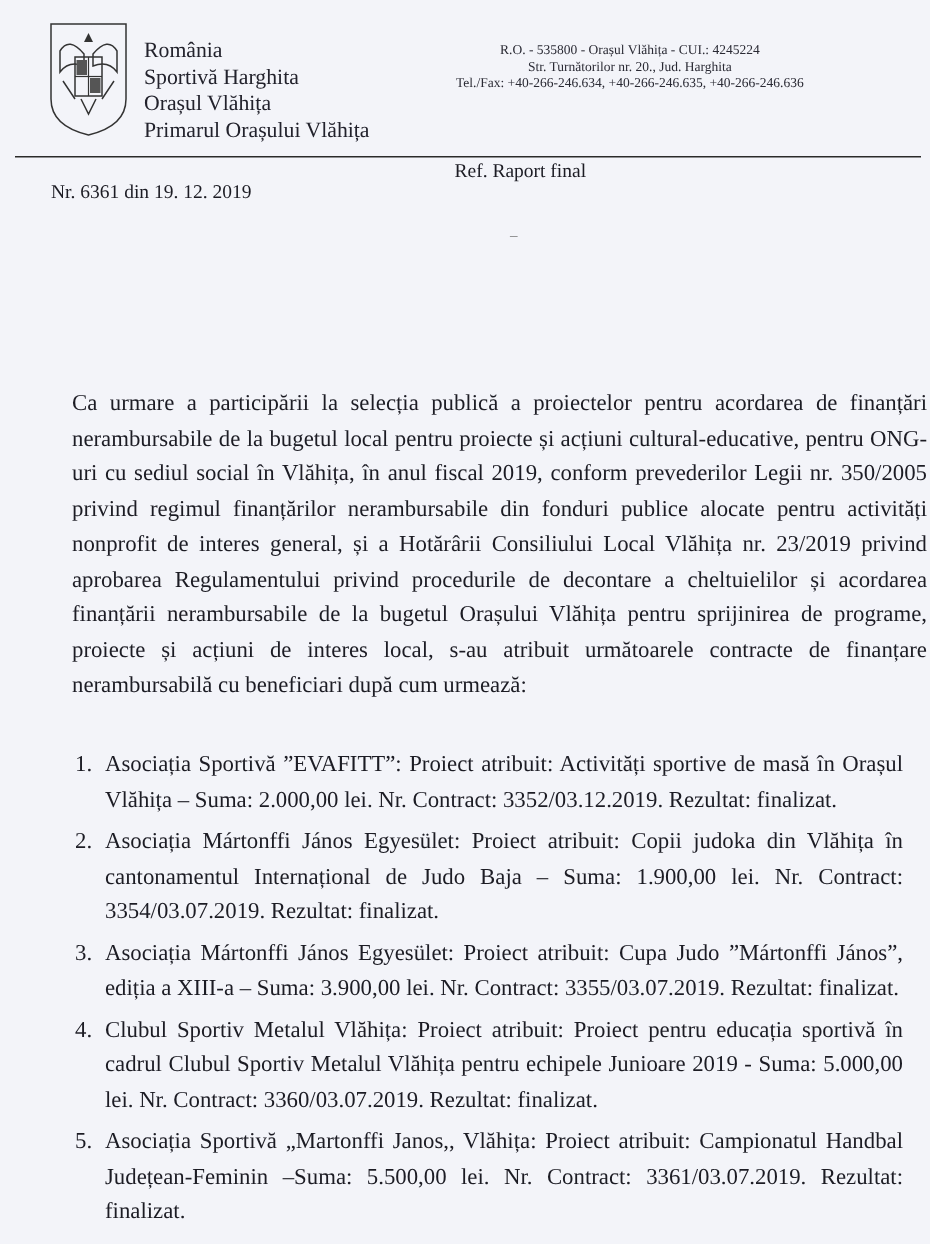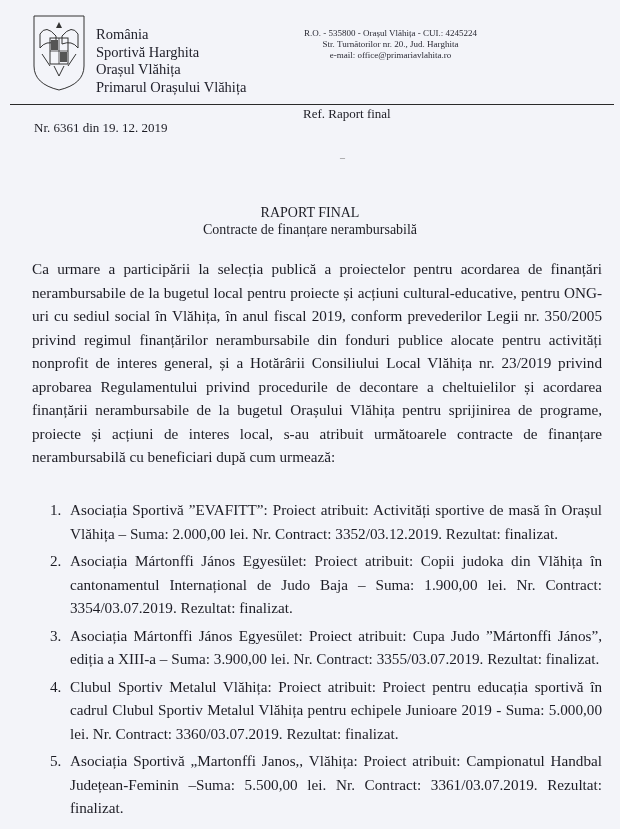--- a/index.html
+++ b/index.html
@@ -33,21 +33,21 @@
     }
     .nr {
       position: absolute; left: 34px; top: 120px; font-size: 13px; white-space: nowrap;
     }
     .mark { position: absolute; left: 340px; top: 152px; font-size: 10px; color: #777; }
     .title {
       position: absolute; left: 0; width: 620px; top: 204px; text-align: center;
       font-size: 14px; line-height: 17px;
     }
     .body {
-      position: absolute; left: 32px; top: 257px; width: 570px;
+      position: absolute; left: 48px; top: 257px; width: 570px;
       font-size: 15.2px; line-height: 23.5px; text-align: justify;
     }
     .list {
       position: absolute; left: 50px; top: 498px; width: 552px;
       font-size: 15.2px; line-height: 23.5px; margin: 0; padding: 0; list-style: none;
     }
     .list li { position: relative; padding-left: 20px; text-align: justify; margin-bottom: 4px; }
     .list li .num { position: absolute; left: 0; top: 0; }
   </style>
 </head>
@@ -72,33 +72,29 @@
   <div class="org">
     <div>România</div>
     <div>Sportivă Harghita</div>
     <div>Orașul Vlăhița</div>
     <div>Primarul Orașului Vlăhița</div>
   </div>
 
   <div class="contact">
     <div>R.O. - 535800 - Orașul Vlăhița - CUI.: 4245224</div>
     <div>Str. Turnătorilor nr. 20., Jud. Harghita</div>
-    <div>e-mail: office@primariavlahita.ro</div>
+    <div>Tel./Fax: +40-266-246.634, +40-266-246.635, +40-266-246.636</div>
   </div>
 
   <div class="rule"></div>
 
   <div class="ref">Ref.  Raport final</div>
   <div class="nr">Nr.  6361 din 19. 12. 2019</div>
   <div class="mark">–</div>
 
-  <div class="title">
-    <div>RAPORT FINAL</div>
-    <div>Contracte de finanțare nerambursabilă</div>
-  </div>
 
   <div class="body">Ca urmare a participării la selecția publică a proiectelor pentru acordarea de finanțări nerambursabile de la bugetul local pentru proiecte și acțiuni cultural-educative, pentru ONG-uri cu sediul social în Vlăhița, în anul fiscal 2019, conform prevederilor Legii nr. 350/2005 privind regimul finanțărilor nerambursabile din fonduri publice alocate pentru activități nonprofit de interes general, și a Hotărârii Consiliului Local  Vlăhița nr. 23/2019 privind aprobarea Regulamentului privind procedurile de decontare a cheltuielilor și acordarea finanțării nerambursabile de la bugetul Orașului Vlăhița pentru sprijinirea de programe, proiecte și acțiuni de interes local, s-au atribuit următoarele contracte de finanțare nerambursabilă cu beneficiari după cum urmează:</div>
 
   <ol class="list">
     <li>
       <span class="num">1.</span>
       <span>Asociația Sportivă ”EVAFITT”: Proiect atribuit: Activități sportive de masă în Orașul Vlăhița – Suma: 2.000,00 lei. Nr. Contract: 3352/03.12.2019. Rezultat: finalizat.</span>
     </li>
     <li>
       <span class="num">2.</span>

